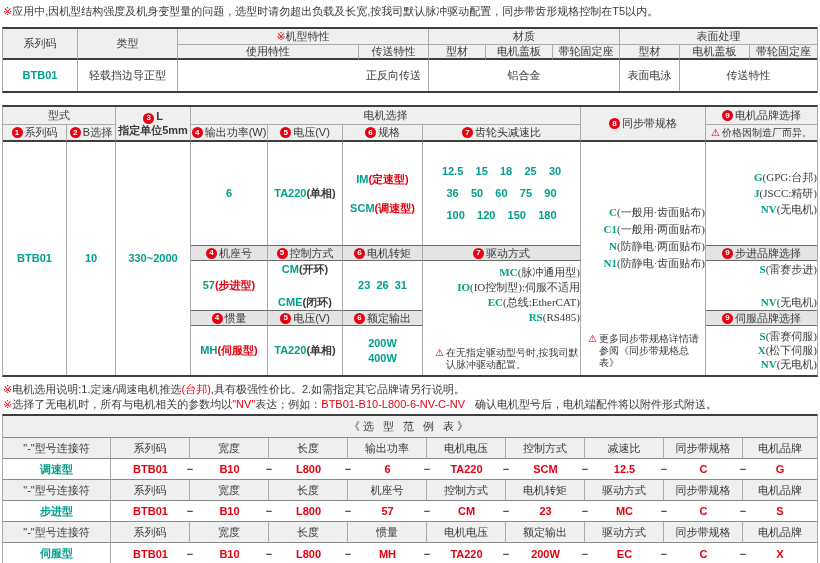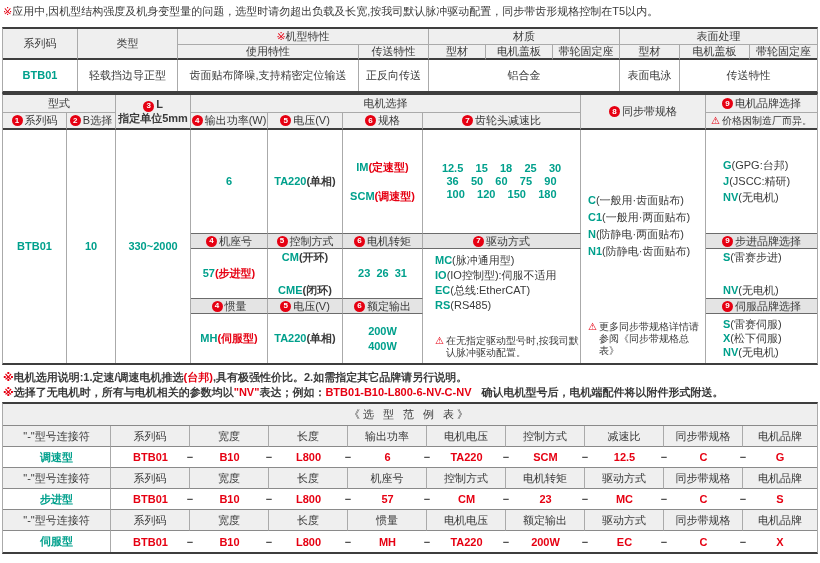--- a/index.html
+++ b/index.html
@@ -9,50 +9,50 @@
     font-family: "Liberation Sans", "DejaVu Sans", sans-serif;
     color: #3a3a3a; font-size: 11px;
   }
   .top-note { margin: 4px 3px 0 3px; font-size: 11px; line-height: 15px; white-space: nowrap; }
   .grid { display: grid; margin: 0 2px;
     border-top: 2px solid #3e3e3e; border-bottom: 2px solid #3e3e3e;
     border-left: 1px solid #aaa; border-right: 1px solid #aaa; }
   .t1 { margin-top: 8px;
     grid-template-columns: 75px 100px 181px 70px 57px 67px 67px 60px 70px 67px;
     grid-template-rows: 16px 15px 31px; }
-  .t2 { margin-top: 0;
+  .t2 { margin-top: 12px;
     grid-template-columns: 64px 49px 75px 77px 75px 80px 158px 125px 111px;
     grid-template-rows: 18px 17px 103px 16px 49px 16px 49px; }
   .t3 { margin-top: 2px;
     grid-template-columns: 108px 79px 79px 79px 79px 79px 79px 79px 79px 74px;
     grid-template-rows: 22px 21px 21px 21px 21px 21px 21px; }
   .c { display: flex; align-items: center; justify-content: center;
     border-right: 1px solid #aaa; text-align: center; overflow: hidden;
     line-height: 13px; white-space: nowrap; }
   .nr { border-right: none; }
   .hd { background: #efefef; }
   .sh { background: #e4e4e4; border-top: 1px solid #6b6b6b; border-bottom: 1px solid #6b6b6b; }
   .gb { border-bottom: 1px solid #aaa; }
   .hb { border-bottom: 2px solid #3e3e3e; }
   .bb { border-bottom: 1px solid #8a8a8a; }
   .teal { color: #00a08c; font-weight: bold; }
   .red { color: #e60012; }
   .bold { font-weight: bold; }
   .pre { white-space: pre; }
   .col { display: flex; flex-direction: column; align-items: center; justify-content: center; }
-  .left { align-items: flex-start; text-align: left; }
+  .left { align-items: flex-end; text-align: left; font-family: Liberation Serif, serif; }
   .n { display: inline-flex; align-items: center; justify-content: center;
     width: 11px; height: 11px; border-radius: 50%; background: #e60012; color: #fff;
     font-size: 8px; font-weight: bold; margin-right: 2px; flex: none; line-height: 1; }
   .line { white-space: nowrap; }
   .warn { display: flex; align-items: flex-start; gap: 2px; font-size: 10px;
     line-height: 12px; text-align: left; white-space: normal; }
   .wicon { color: #e60012; flex: none; }
   .notes { margin: 5px 3px 0 3px; line-height: 15px; }
-  .notes .nl { white-space: nowrap; font-weight: bold; }
+  .notes .nl { white-space: nowrap; }
   .gap { margin-left: 10px; }
   .t3-title { letter-spacing: 3px; }
   .vc { position: relative; display: flex; align-items: center; justify-content: center; overflow: visible; }
   .dash { position: absolute; right: 0; top: 50%; transform: translate(50%,-52%);
     color: #4a4a4a; font-weight: bold; }
   .drv { gap: 2px; padding: 5px 0 4px 12px; }
   .brandlist { gap: 3px; padding-left: 17px; }
   .beltcell { padding: 0 0 0 7px; }
 </style>
 </head>
@@ -102,23 +102,20 @@
     </div>
   <div class="c hd hb nr" style="grid-area:2/10/3/11">
       <span>带轮固定座</span>
     </div>
   <div class="c" style="grid-area:3/1/4/2">
       <span class="teal">BTB01</span>
     </div>
   <div class="c" style="grid-area:3/2/4/3">
       <span>轻载挡边导正型</span>
     </div>
-  <div class="c" style="grid-area:3/3/4/4">
-      <span>齿面贴布降噪,支持精密定位输送</span>
-    </div>
   <div class="c" style="grid-area:3/4/4/5">
       <span>正反向传送</span>
     </div>
   <div class="c" style="grid-area:3/8/4/9">
       <span>表面电泳</span>
     </div>
   <div class="c" style="grid-area:3/5/4/8">
       <span>铝合金</span>
     </div>
   <div class="c nr" style="grid-area:3/9/4/11">
@@ -189,21 +186,21 @@
   <div class="c" style="grid-area:3/4/4/5">
       <span class="teal">6</span>
     </div>
   <div class="c" style="grid-area:3/5/4/6">
       <span class="line"><span class="teal">TA220</span><span class="bold">(单相)</span></span>
     </div>
   <div class="c col" style="grid-area:3/6/4/7;gap:16px">
     <span class="line"><span class="teal">IM</span><span class="red bold">(定速型)</span></span>
     <span class="line"><span class="teal">SCM</span><span class="red bold">(调速型)</span></span>
   </div>
-  <div class="c col" style="grid-area:3/7/4/8;gap:0">
+  <div class="c col" style="grid-area:3/7/4/8;gap:9px">
     <span class="pre teal">12.5    15    18    25    30</span>
     <span class="pre teal">36    50    60    75    90</span>
     <span class="pre teal">100    120    150    180</span>
   </div>
   <div class="c col left brandlist nr" style="grid-area:3/9/4/10">
     <span class="line"><span class="teal">G</span><span>(GPG:台邦)</span></span>
     <span class="line"><span class="teal">J</span><span>(JSCC:精研)</span></span>
     <span class="line"><span class="teal">NV</span><span>(无电机)</span></span>
   </div>
 

